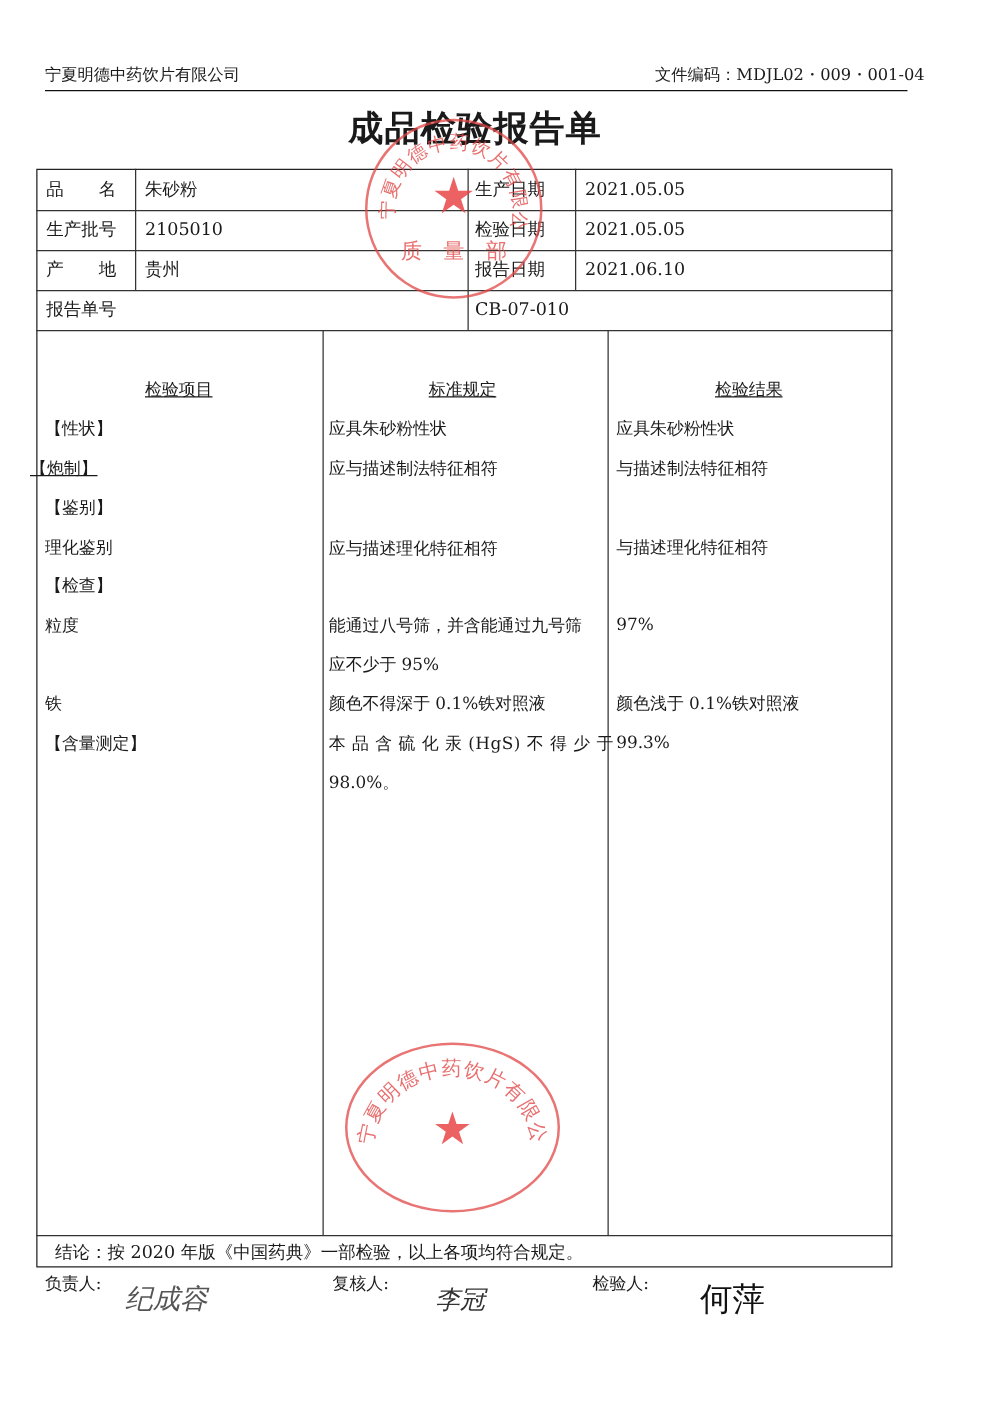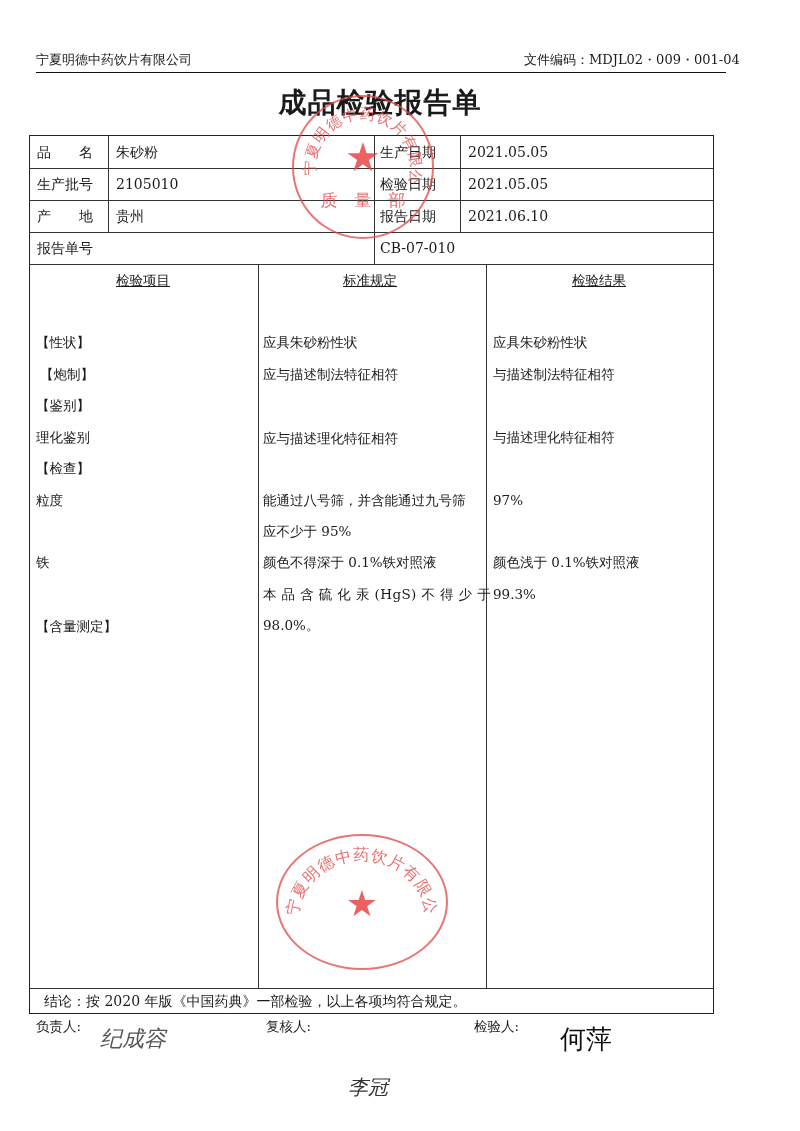--- a/index.html
+++ b/index.html
@@ -10,21 +10,21 @@
     .abs { position: absolute; }
     .hdr-left { left: 36px; top: 51px; font-size: 13px; }
     .hdr-right { left: 524px; top: 51px; font-size: 13px; }
     .hdr-line { left: 36px; top: 72px; width: 690px; height: 1px; background: #111; }
     .title { left: 0; top: 84px; width: 760px; text-align: center; font-size: 28px; font-weight: bold; letter-spacing: 1px; }
 
     .tbl-border { border: 1px solid #222; box-sizing: border-box; }
     .hline { height: 1px; background: #333; }
     .vline { width: 1px; background: #333; }
     .cell { font-size: 14px; line-height: 16px; white-space: nowrap; }
-    .u { text-decoration: underline; }
+    .u { text-decoration: underline; margin-top: 31px; }
     .txt { font-size: 13.5px; white-space: nowrap; }
 
     .stamp { border: 2px solid rgba(226, 70, 70, 0.75); border-radius: 50%; color: rgba(226, 70, 70, 0.75); pointer-events: none; }
     .star { color: rgba(232, 62, 62, 0.82); text-align: center; }
     .stamp-text { color: rgba(226, 70, 70, 0.78); font-size: 17px; text-align: center; }
     .sig { font-family: "DejaVu Sans", sans-serif; color: #333; font-style: italic; }
   </style>
 </head>
 <body>
 
@@ -68,21 +68,21 @@
 <div class="abs hline" style="left:29px; top:988px; width:685px;"></div>
 
 <div class="abs txt u" style="left:116px; top:272px;">检验项目</div>
 <div class="abs txt u" style="left:343px; top:272px;">标准规定</div>
 <div class="abs txt u" style="left:572px; top:272px;">检验结果</div>
 
 <div class="abs txt" style="left:36px; top:334px;">【性状】</div>
 <div class="abs txt" style="left:263px; top:334px;">应具朱砂粉性状</div>
 <div class="abs txt" style="left:493px; top:334px;">应具朱砂粉性状</div>
 
-<div class="abs txt" style="left:40px; top:366px;">【炮制】</div>
+<div class="abs txt" style="left:24px; top:366px;text-decoration:underline;">【炮制】</div>
 <div class="abs txt" style="left:263px; top:366px;">应与描述制法特征相符</div>
 <div class="abs txt" style="left:493px; top:366px;">与描述制法特征相符</div>
 
 <div class="abs txt" style="left:36px; top:397px;">【鉴别】</div>
 <div class="abs txt" style="left:263px; top:397px;"></div>
 <div class="abs txt" style="left:493px; top:397px;"></div>
 
 <div class="abs txt" style="left:36px; top:429px;">理化鉴别</div>
 <div class="abs txt" style="left:263px; top:430px;">应与描述理化特征相符</div>
 <div class="abs txt" style="left:493px; top:429px;">与描述理化特征相符</div>
@@ -96,34 +96,34 @@
 <div class="abs txt" style="left:493px; top:492px;">97%</div>
 
 <div class="abs txt" style="left:36px; top:523px;"></div>
 <div class="abs txt" style="left:263px; top:523px;">应不少于 95%</div>
 <div class="abs txt" style="left:493px; top:523px;"></div>
 
 <div class="abs txt" style="left:36px; top:554px;">铁</div>
 <div class="abs txt" style="left:263px; top:554px;">颜色不得深于 0.1%铁对照液</div>
 <div class="abs txt" style="left:493px; top:554px;">颜色浅于 0.1%铁对照液</div>
 
-<div class="abs txt" style="left:36px; top:618px;">【含量测定】</div>
+<div class="abs txt" style="left:36px; top:586px;">【含量测定】</div>
 <div class="abs txt" style="left:263px; top:586px; letter-spacing:0.4px;">本 品 含 硫 化 汞 (HgS) 不 得 少 于</div>
 <div class="abs txt" style="left:493px; top:586px;">99.3%</div>
 
 <div class="abs txt" style="left:36px; top:617px;"></div>
 <div class="abs txt" style="left:263px; top:617px;">98.0%。</div>
 <div class="abs txt" style="left:493px; top:617px;"></div>
 
 <div class="abs txt" style="left:44px; top:993px; font-size:14px;">结论：按 2020 年版《中国药典》一部检验，以上各项均符合规定。</div>
 
 <div class="abs txt" style="left:36px; top:1018px;">负责人:</div>
 <div class="abs sig" style="left:100px; top:1024px; font-size:22px; color:#555;">纪成容</div>
 <div class="abs txt" style="left:266px; top:1018px;">复核人:</div>
-<div class="abs sig" style="left:348px; top:1026px; font-size:20px; color:#333;margin-top:48px;">李冠</div>
+<div class="abs sig" style="left:348px; top:1026px; font-size:20px; color:#333;">李冠</div>
 <div class="abs txt" style="left:474px; top:1018px;">检验人:</div>
 <div class="abs sig" style="left:560px; top:1022px; font-size:26px; color:#111; font-style:normal;">何萍</div>
 
 <div class="abs stamp" style="left:292px; top:95px; width:138px; height:140px;">
   <svg width="138" height="140" style="position:absolute; left:0; top:0;">
     <defs>
         <path id="arcTop" d="M 22 82 A 48 50 0 1 1 116 82"></path>
       </defs>
     <text font-size="15" fill="rgba(226,70,70,0.78)" font-family="DejaVu Serif, serif" letter-spacing="1">
       <textPath href="#arcTop" startOffset="2%">宁夏明德中药饮片有限公司</textPath>

